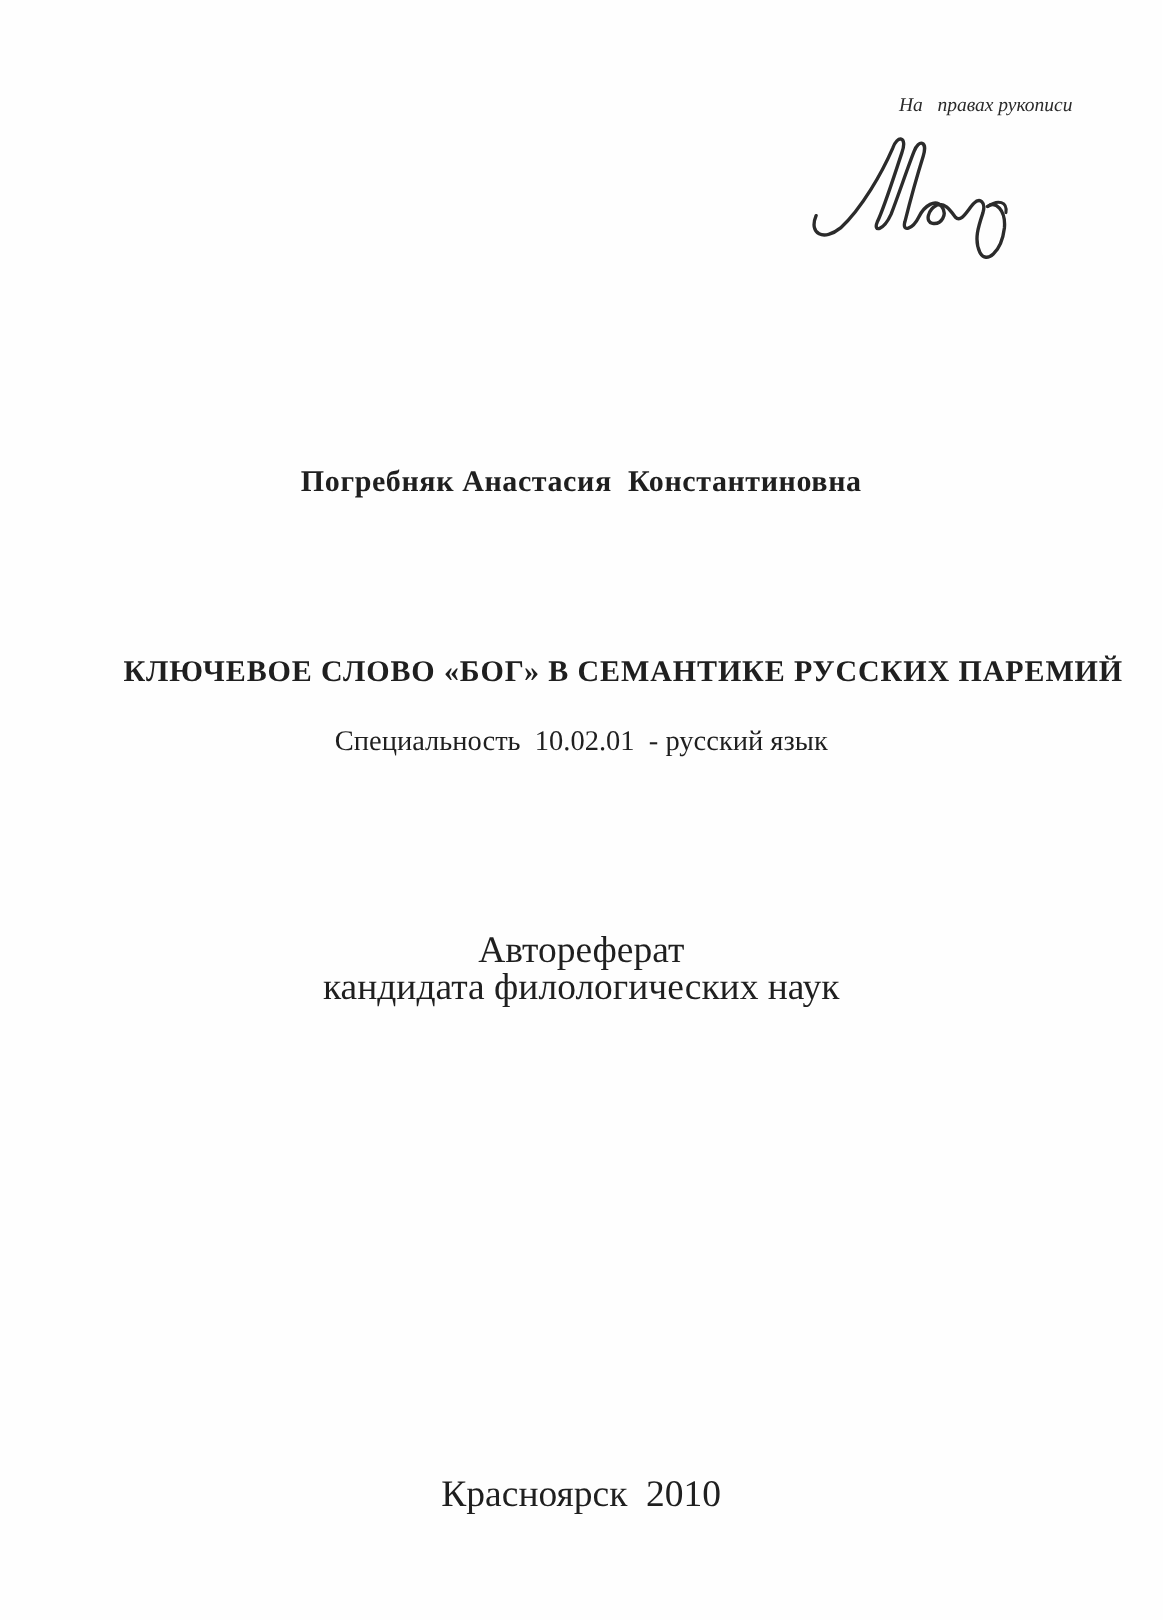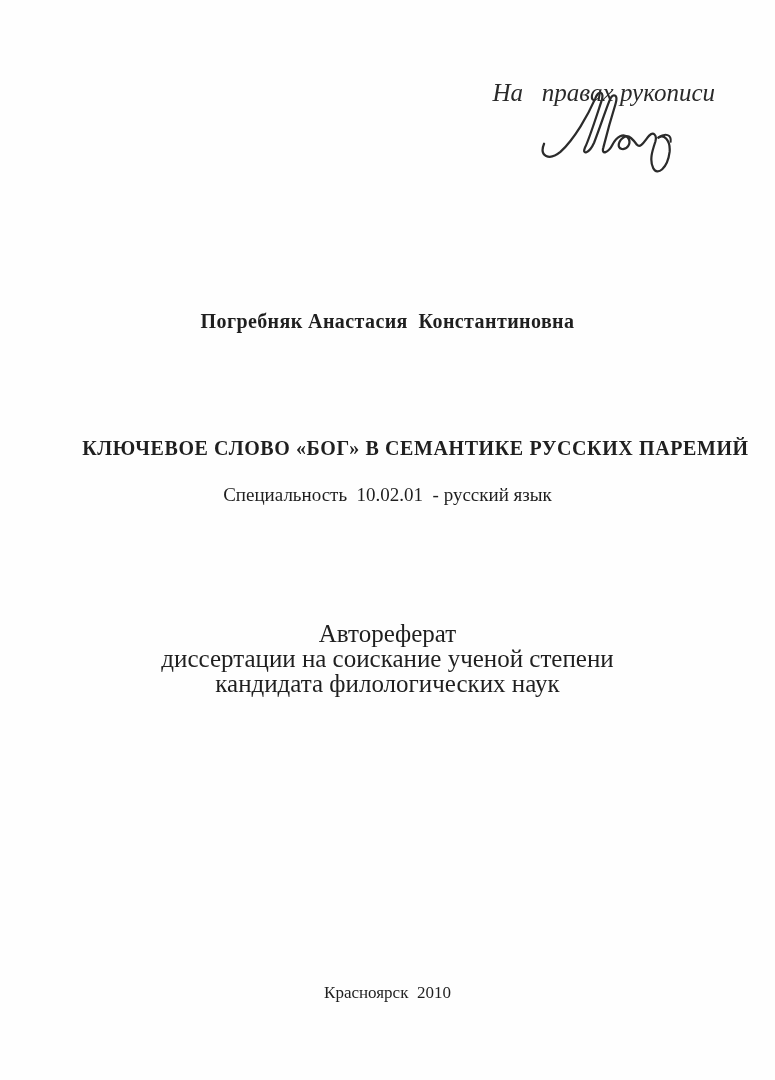--- a/index.html
+++ b/index.html
@@ -14,24 +14,23 @@
     background: #fefefe;
     font-family: "Liberation Serif", serif;
     color: #1f1f1f;
     overflow: hidden;
   }
   .stamp {
     position: absolute;
     top: 62px;
     right: 60px;
     font-style: italic;
-    font-size: 25px;
+    font-size: 13px;
     white-space: pre;
     color: #2a2a2a;
-    margin-top: 17px;
   }
   .signature {
     position: absolute;
     top: 86px;
     left: 541px;
     width: 148px;
     height: 88px;
   }
   .author {
     position: absolute;
@@ -73,21 +72,21 @@
     text-align: center;
     font-size: 25px;
     line-height: 25px;
   }
   .city-year {
     position: absolute;
     top: 983px;
     left: 0;
     width: 100%;
     text-align: center;
-    font-size: 17px;
+    font-size: 25px;
     white-space: pre;
   }
 </style>
 </head>
 <body>
 
 <div class="page">
 
   <div class="stamp">На   правах рукописи</div>
 
@@ -117,19 +116,18 @@
   </div>
 
   <div class="author">Погребняк Анастасия  Константиновна</div>
 
   <div class="title">КЛЮЧЕВОЕ СЛОВО «БОГ» В СЕМАНТИКЕ РУССКИХ ПАРЕМИЙ</div>
 
   <div class="specialty">Специальность  10.02.01  - русский язык</div>
 
   <div class="abstract">
     <div>Автореферат</div>
-    <div>диссертации на соискание ученой степени</div>
     <div>кандидата филологических наук</div>
   </div>
 
   <div class="city-year">Красноярск  2010</div>
 
 </div>
 
 </body></html>

